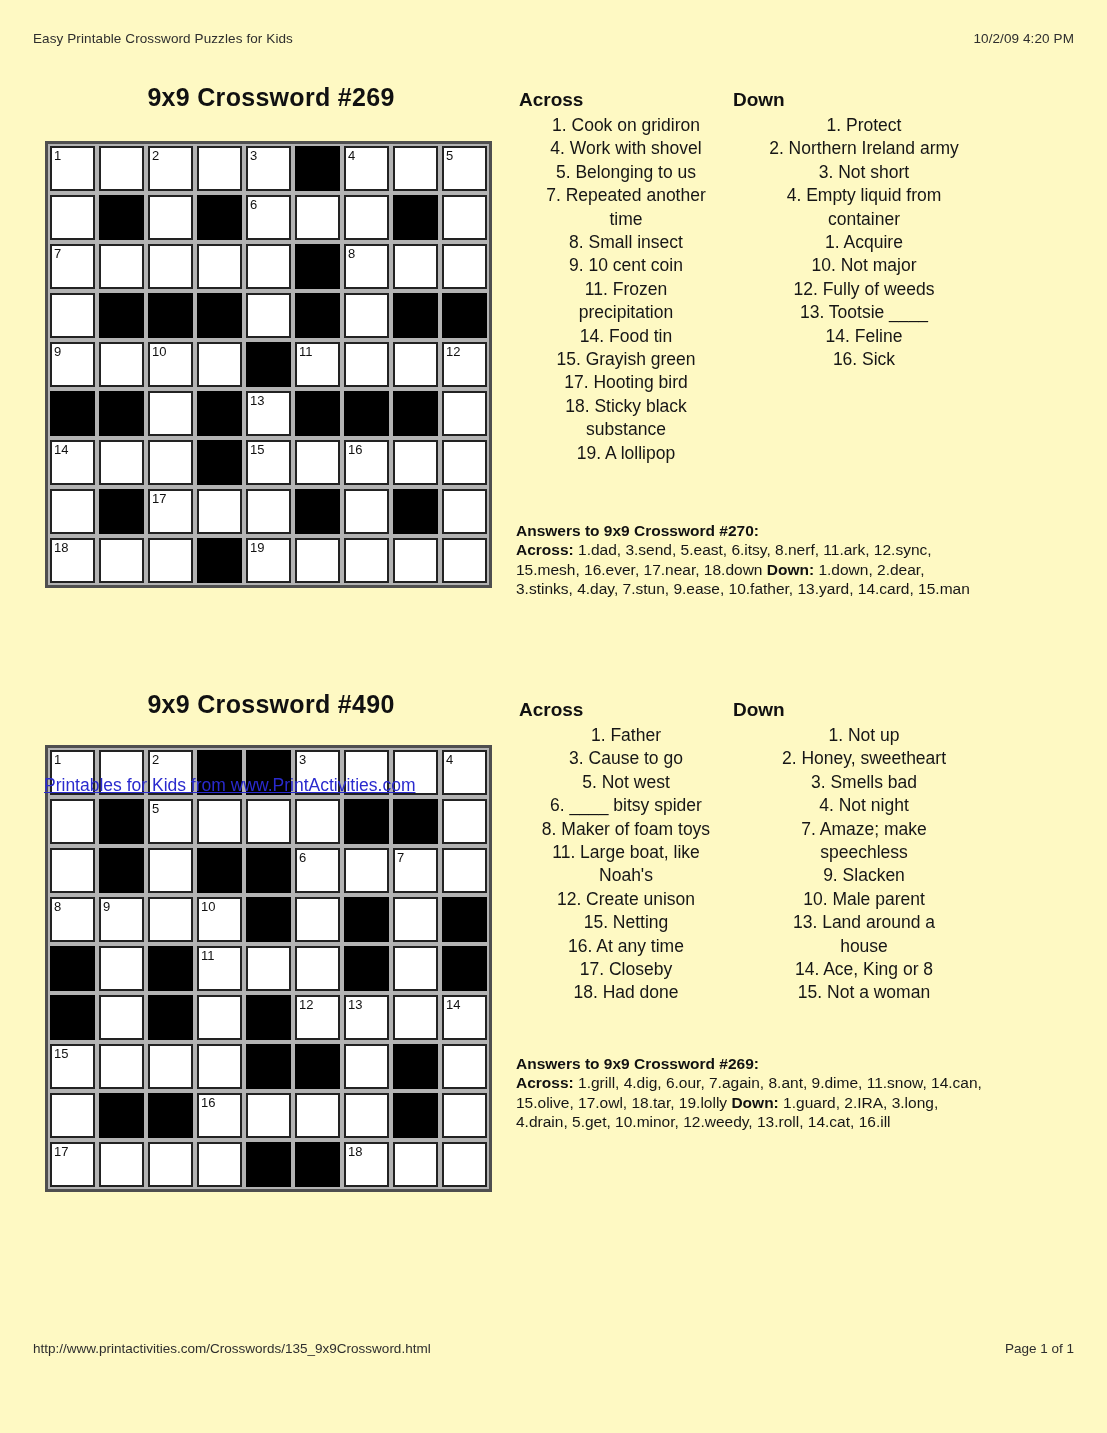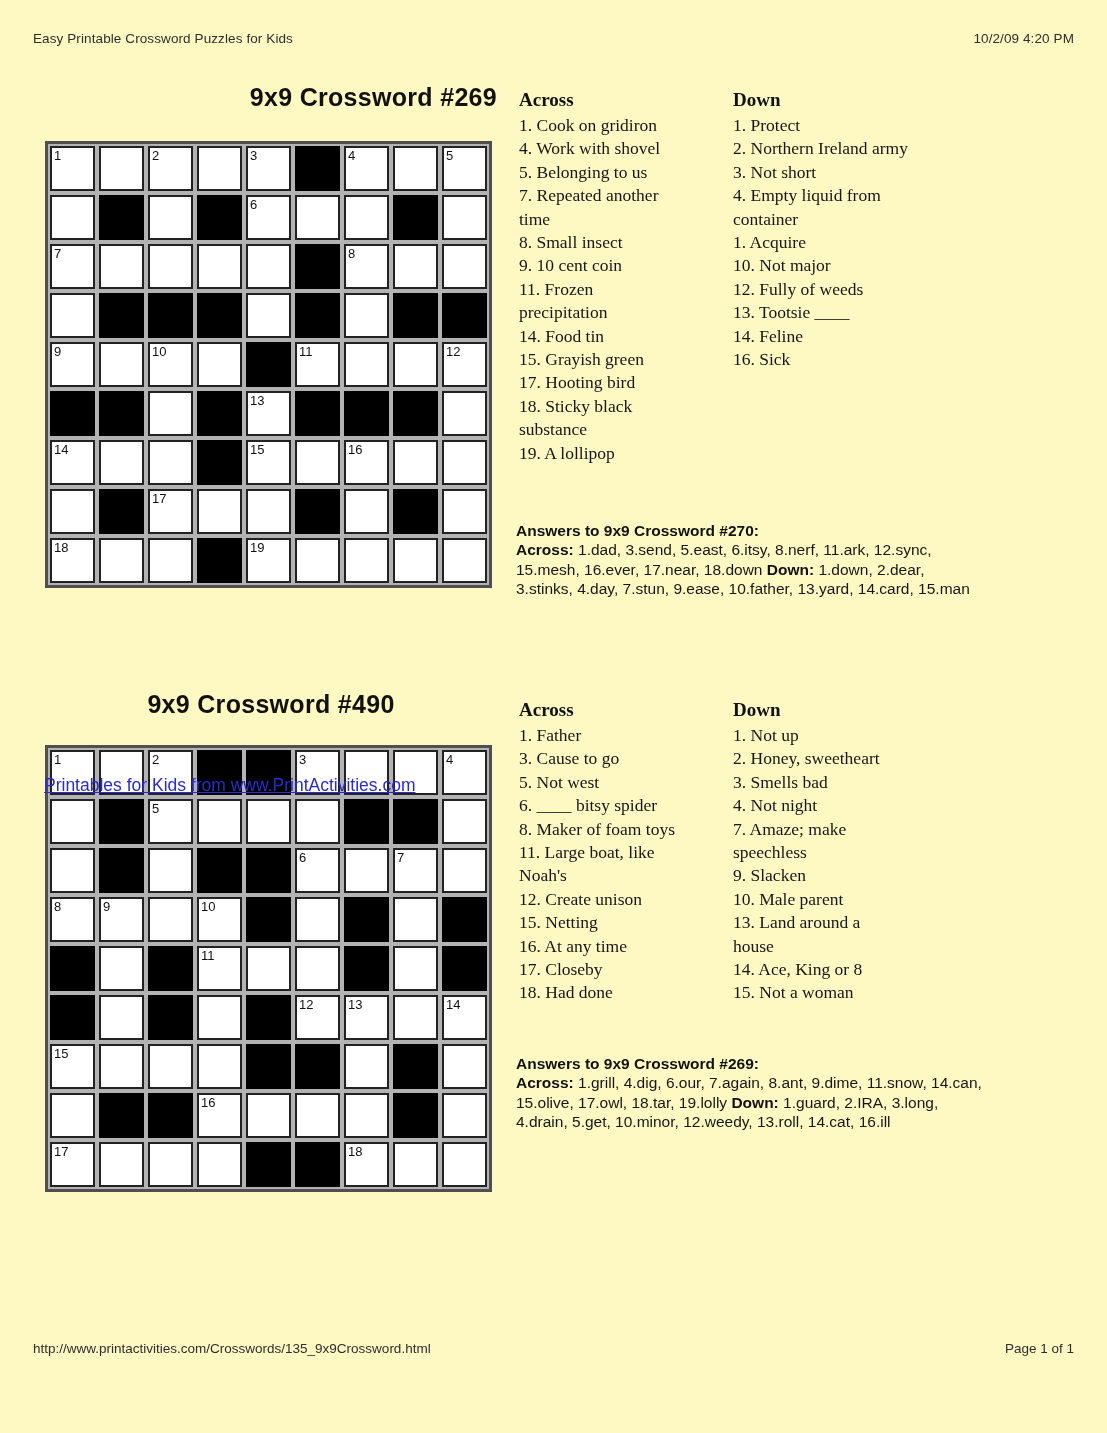--- a/index.html
+++ b/index.html
@@ -8,40 +8,40 @@
 
   .hdr{position:absolute;top:31px;font-size:13.5px;color:#2e2e2e;letter-spacing:0.1px;}
   .hdr-left{left:33px;}
   .hdr-right{right:33px;text-align:right;}
   .ftr{position:absolute;top:1341px;font-size:13.5px;color:#2e2e2e;}
   .ftr-left{left:33px;}
   .ftr-right{right:33px;text-align:center;}
 
   .ptitle{position:absolute;left:45px;width:452px;text-align:center;
           font-size:25px;font-weight:bold;color:#111;letter-spacing:0.3px;}
-  .ptitle.t1{top:83px;text-align:right;}
+  .ptitle.t1{top:83px;}
   .ptitle.t2{top:690px;}
 
   .xgrid{position:absolute;left:45px;display:grid;
          grid-template-columns:repeat(9,45px);grid-auto-rows:45px;gap:4px;
          background:#b3b3b3;border:3px solid #4f4f4f;padding:2px;z-index:1;}
   .xgrid.g1{top:141px;}
   .xgrid.g2{top:745px;}
   .cell{box-sizing:border-box;width:45px;height:45px;background:#ffffff;border:2px solid #222222;}
   .cell.black{background:#000000;border-color:#000000;}
   .cell .num{display:block;margin:1px 0 0 2px;font-size:13px;line-height:14px;color:#111;}
 
   .clues{position:absolute;left:519px;display:flex;z-index:2;}
   .clues.c1{top:89px;}
   .clues.c2{top:699px;}
-  .clue-col{display:block;font-family:Liberation Serif, serif;}
+  .clue-col{display:block;}
   .clue-col.across{width:214px;}
   .clue-col.down{width:262px;}
   .clue-head{font-size:19px;font-weight:bold;line-height:22px;margin:0 0 3px 0;color:#111;}
-  .clue{font-size:17.5px;line-height:23.4px;white-space:pre-line;color:#161616;}
+  .clue{font-size:17.5px;line-height:23.4px;white-space:pre-line;color:#161616;text-align:center;}
 
   .answers{position:absolute;left:516px;width:466px;z-index:2;}
   .answers.a1{top:521px;}
   .answers.a2{top:1054px;}
   .answers .atitle{font-size:15.5px;font-weight:bold;line-height:19.4px;color:#111;}
   .answers p{margin:0;font-size:15.5px;line-height:19.4px;color:#161616;}
   .answers b{color:#111;}
 
   .ovl-link{position:absolute;left:44px;top:775px;z-index:3;font-size:17.5px;
             text-decoration:underline;cursor:pointer;}

